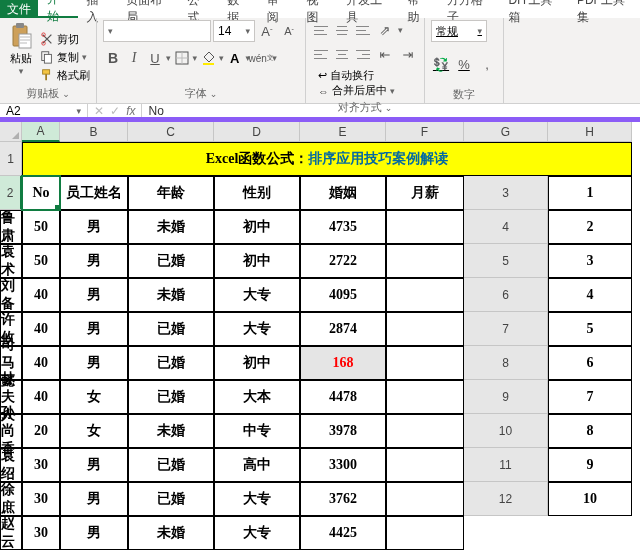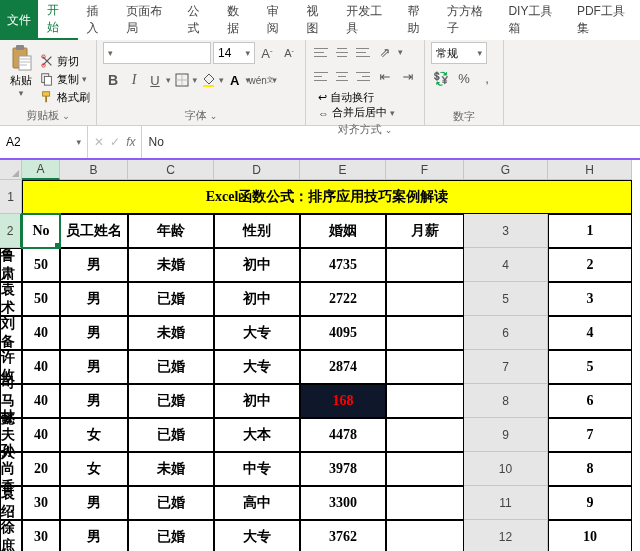--- a/index.html
+++ b/index.html
@@ -1,19 +1,19 @@
 <!DOCTYPE html>
 <html><head>
 <meta charset="utf-8">
 <style>
   * { box-sizing: border-box; margin: 0; padding: 0; }
   body { font-family: "Microsoft YaHei", Arial, sans-serif; font-size: 12px; background: #fff; width: 640px; overflow: hidden; }
 
   
-  .tabs { display: flex; height: 40px; }
+  .tabs { display: flex; height: 18px; }
   .tabs .file { background: #107c41; color: #fff; width: 42px; display: flex; align-items: center; justify-content: center; }
   .tabs .tab { padding: 1px 9px; display: flex; align-items: center; color: #444; cursor: pointer; }
   .tabs .tab.active { border-bottom: 2px solid #107c41; color: #107c41; font-weight: 500; }
 
   
   .ribbon { background: #f3f2f1; border-bottom: 1px solid #d0d0d0; display: flex; height: 86px; }
   .group { border-right: 1px solid #d0d0d0; padding: 2px 6px 2px 6px; display: flex; flex-direction: column; }
   .group-body { flex: 1; display: flex; }
   .group-label { font-size: 11px; color: #666; text-align: center; line-height: 14px; margin-top: 2px; }
 
@@ -37,39 +37,39 @@
   .align-row { display: flex; gap: 3px; align-items:center; }
   .align-cell { width: 18px; height: 16px; display:flex; flex-direction:column; justify-content:space-around; padding: 2px; }
   .align-cell span { height:1px; background:#888; display:block; }
   .txtitem { font-size:11px; display:flex; align-items:center; gap:3px; cursor:pointer; }
 
   .num-group .combo { border: 1px solid #c8c6c4; background: #fff; height: 22px; width: 56px; padding: 0 4px; display:flex; align-items:center; justify-content:space-between; font-size:11px; }
 
   .caret { font-size: 9px; color: #666; }
 
   
-  .fbar { display: flex; border-bottom: 2px solid #8b5cf6; height: 34px; background:#fff; }
+  .fbar { display: flex; border-bottom: 5px solid #8b5cf6; height: 18px; background:#fff; }
   .namebox { width: 88px; border-right: 1px solid #d0d0d0; display:flex; align-items:center; padding:0 6px; font-size:12px; justify-content:space-between; }
   .fx-btns { display:flex; align-items:center; gap:6px; padding:0 6px; border-right:1px solid #d0d0d0; color:#777; }
   .f-input { flex:1; display:flex; align-items:center; padding:0 6px; font-size:12px; color:#333; }
 
   
   .grid { display: grid; grid-template-columns: 22px 38px 68px 86px 86px 86px 78px 84px 84px; }
   .colhdr, .rowhdr, .selall { background:#e6e6e6; border-right:1px solid #c6c6c6; border-bottom:1px solid #c6c6c6; color:#444; font-size:12px; display:flex; align-items:center; justify-content:center; height:20px; }
   .selall{ position:relative; }
   .selall::after{ content:""; position:absolute; right:2px; bottom:2px; width:0;height:0; border-left:7px solid transparent; border-bottom:7px solid #b0b0b0; }
   .colhdr.active { background:#cfead8; border-bottom:2px solid #107c41; }
   .rowhdr.active { background:#cfead8; border-right:2px solid #107c41; }
   .cell { border-right:1px solid #d8d8d8; border-bottom:1px solid #d8d8d8; height:34px; display:flex; align-items:center; justify-content:center; font-size:14px; font-family: SimSun, "宋体", serif; }
   .cell.b { border:1px solid #000; }
   .rowhdr { height:34px; }
 
   .title-cell { background:#ffff00; color:#000; font-weight:bold; }
-  .title-cell .red { color:#000000;text-align:center; }
-  .hl { background:#0f172a; color:#ff0000; font-weight:bold;text-align:center; }
+  .title-cell .red { color:#0369a1;text-align:center; }
+  .hl { background:#e5e5e5; color:#ff0000; font-weight:bold;text-align:center; }
   .hdr-cell { font-weight:bold; }
   .cursor-cell { outline:2px solid #107c41; outline-offset:-1px; position:relative; }
   .cursor-cell::after { content:""; position:absolute; right:-2px; bottom:-2px; width:6px; height:6px; background:#107c41; }
 
   .fb { font-weight:bold; }
 </style>
 </head>
 <body>
 
 <div class="tabs">
@@ -216,21 +216,21 @@
             <span>⇔</span>
             <span>合并后居中</span>
             <span class="caret">▾</span>
           </div>
       </div>
     </div>
     <div class="group-label"><span>对齐方式</span> <span class="caret">⌄</span></div>
   </div>
 
   <div class="group num-group">
-    <div class="group-body" style="flex-direction:column; gap:4px;">
+    <div class="group-body" style="flex-direction:column; gap:12px;text-decoration:underline;">
       <div class="combo">
           <span>常规</span>
           <span class="caret">▾</span>
         </div>
       <div class="align-row">
         <div class="tiny">💱</div>
         <div class="tiny">%</div>
         <div class="tiny">,</div>
       </div>
     </div>

